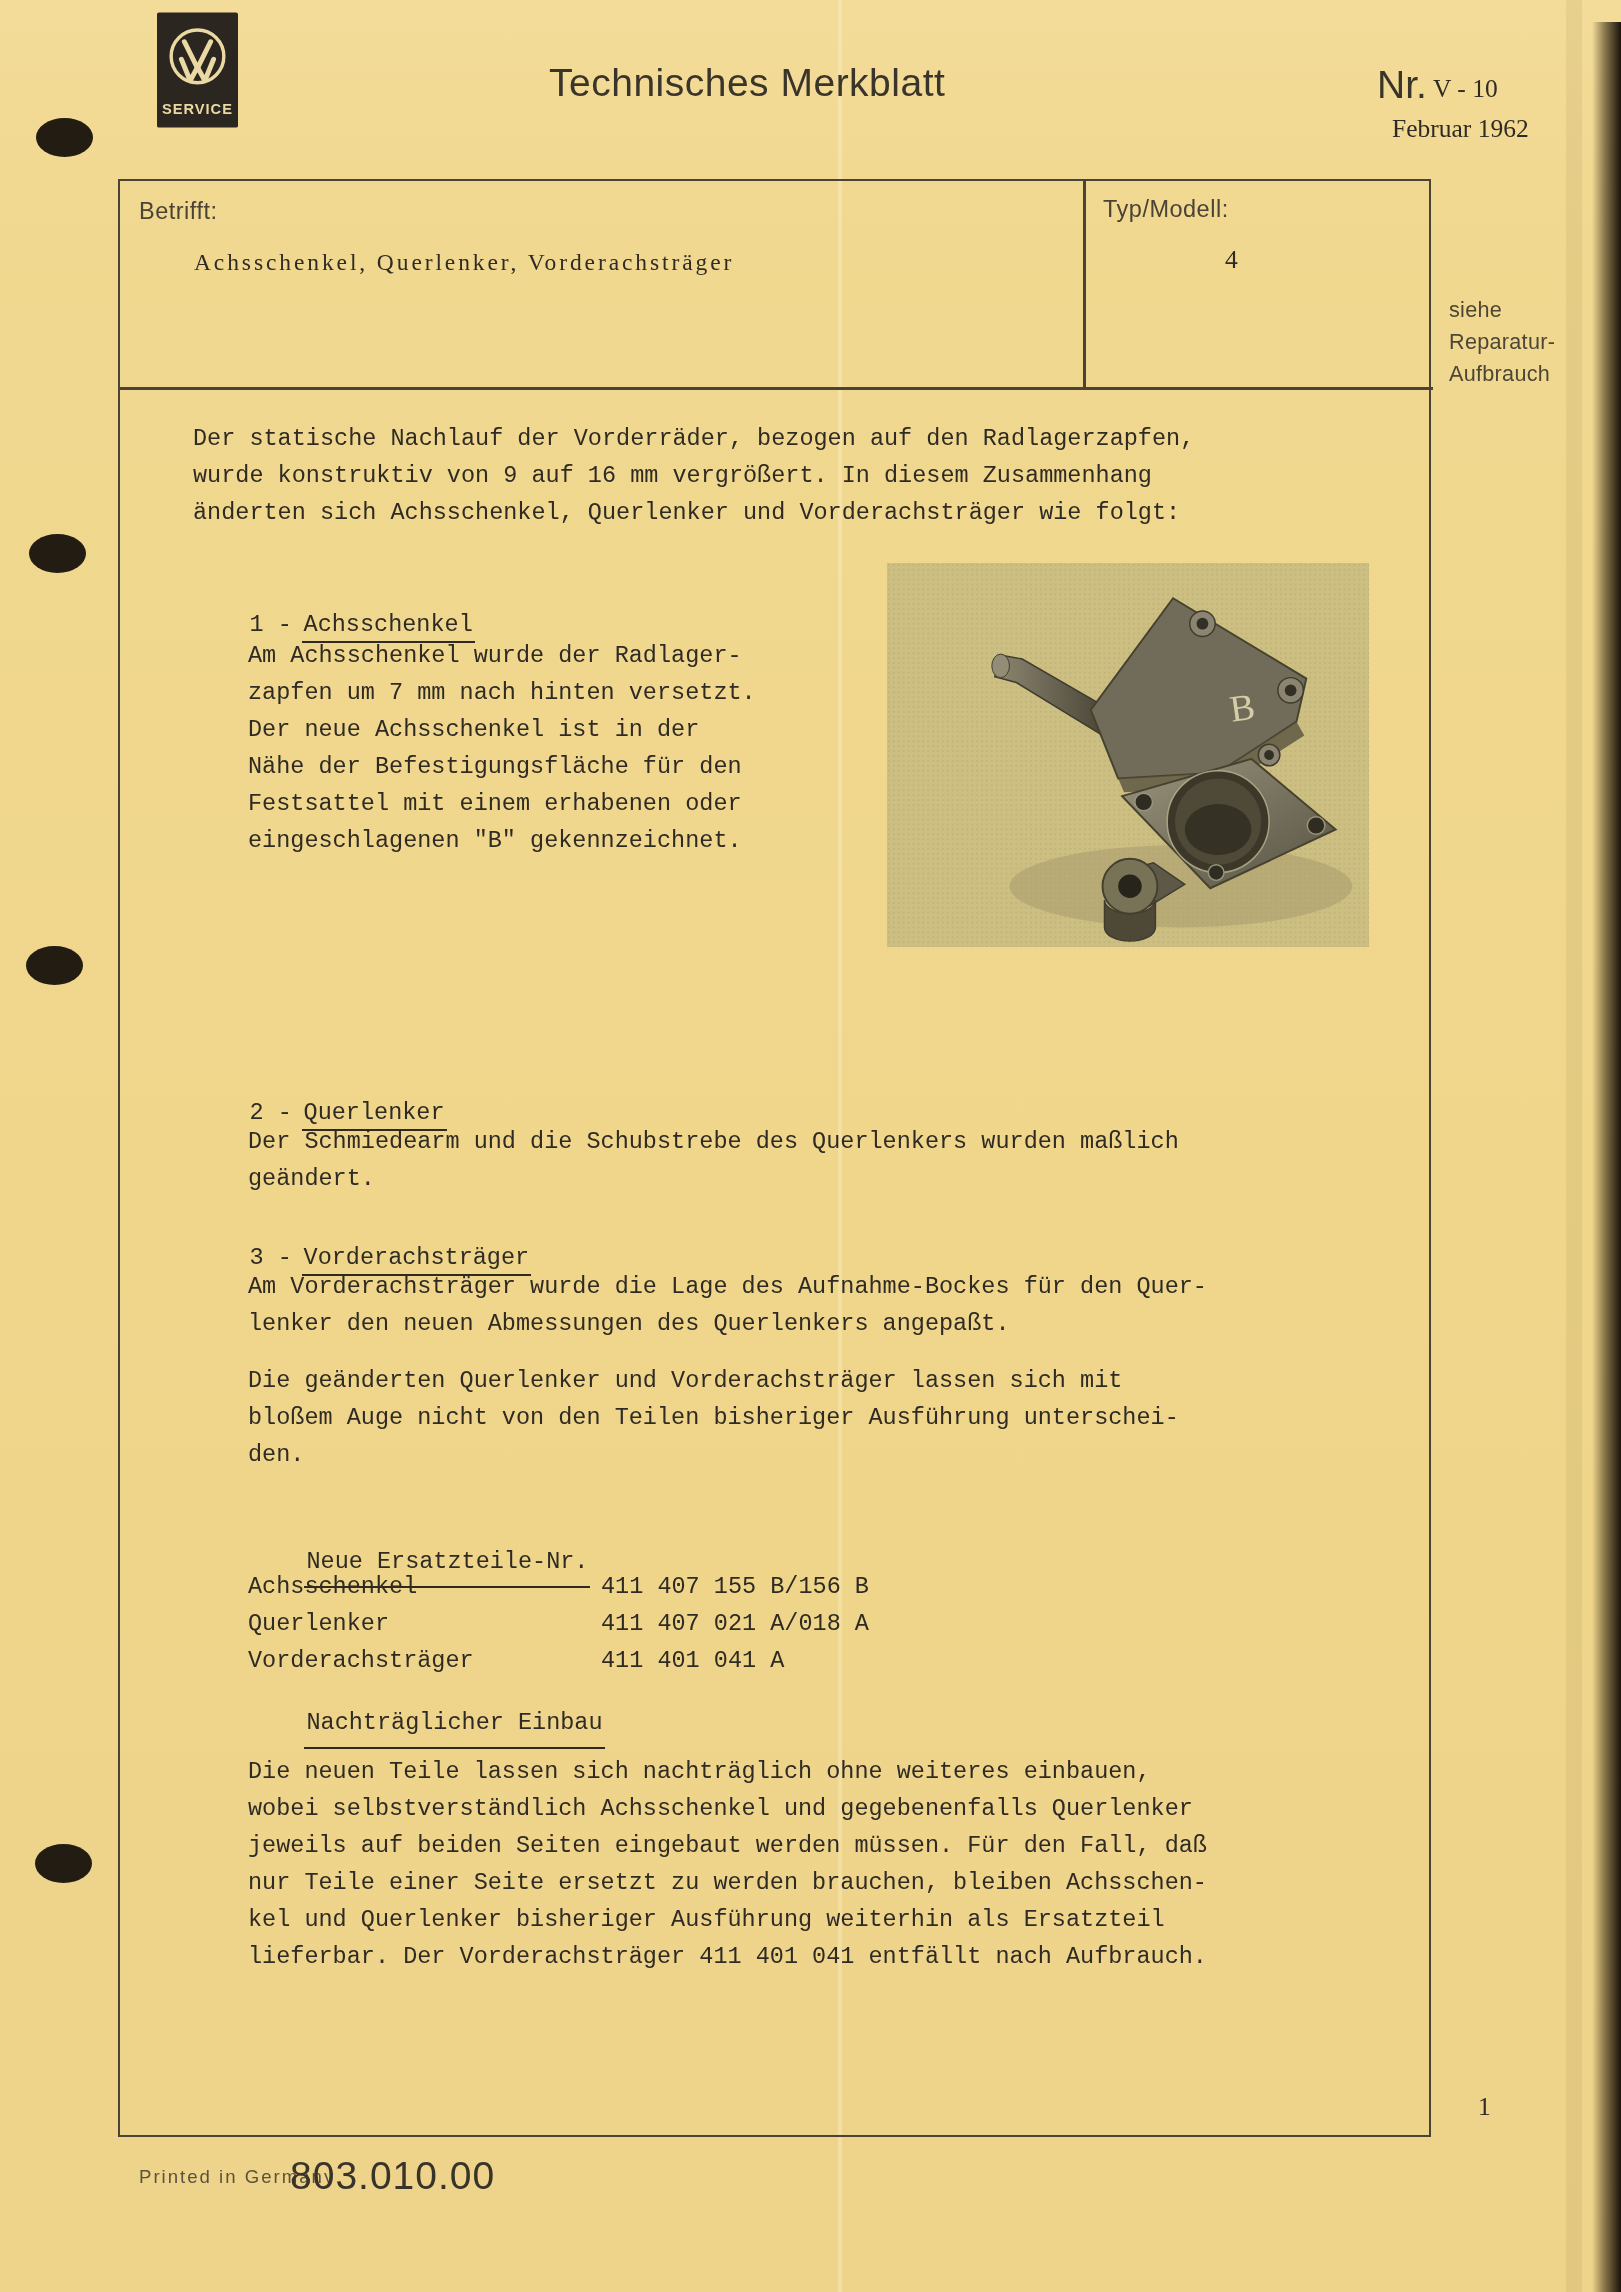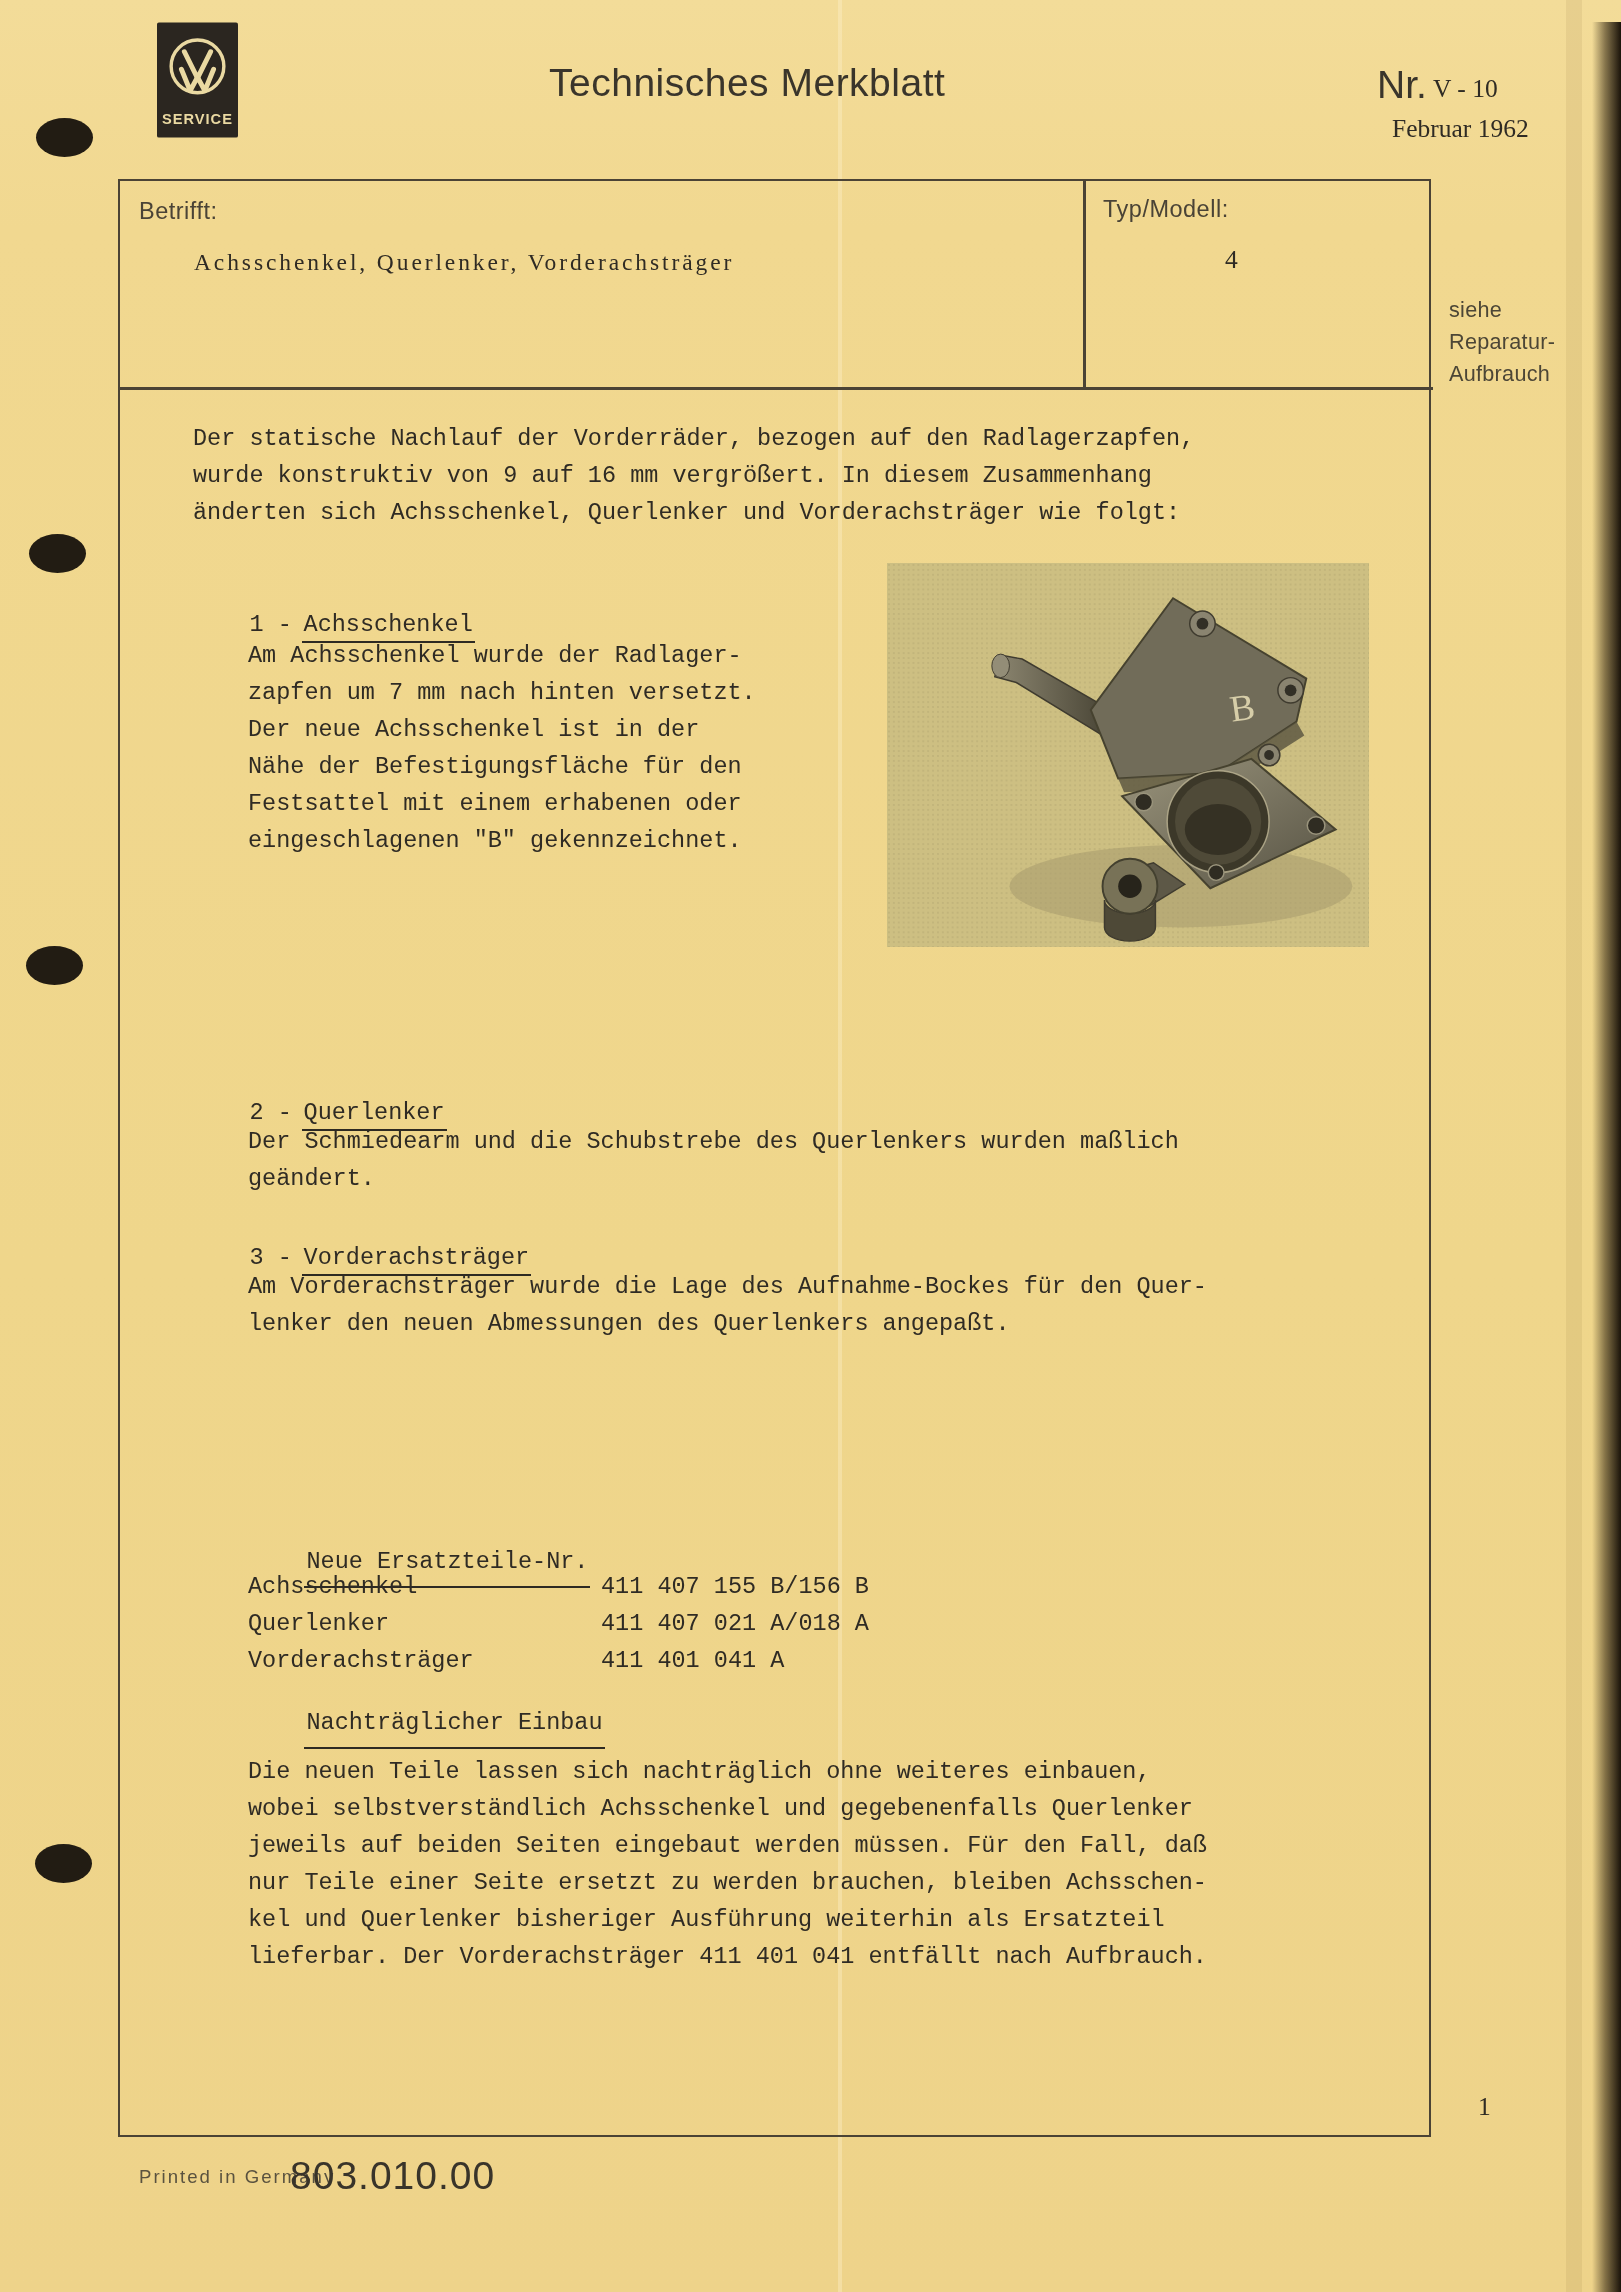--- a/index.html
+++ b/index.html
@@ -15,21 +15,21 @@
   
   .crease{position:absolute;top:0;bottom:0;width:3.9px;background:rgba(255,244,210,.35);}
   .streak{position:absolute;top:0;bottom:0;width:15.7px;background:rgba(124,98,52,.10);}
   .edge-shadow{
     position:absolute;right:0;top:21.6px;height:2271px;width:29px;
     background:linear-gradient(to right, rgba(46,34,16,0) 0%, rgba(46,34,16,.55) 45%, #1a130a 100%);
   }
   .hole{position:absolute;width:57px;height:39px;border-radius:50%;background:#221c13;}
 
   
-  .logo{position:absolute;left:157px;top:22px;width:93px;height:116px;}
+  .logo{position:absolute;left:157px;top:12px;width:93px;height:116px;}
 
   
   .title{position:absolute;left:549px;top:61px;font-size:39px;letter-spacing:0.5px;color:#3a352b;}
   .nr-label{position:absolute;left:1377px;top:63px;font-size:39px;color:#3a352b;}
   .mono{font-family:Liberation Serif, serif;color:#2f2b24;text-align:center;}
   .nr-value{position:absolute;left:1433px;top:74px;font-size:25.5px;}
   .date{position:absolute;left:1392px;top:114px;font-size:25.5px;}
 
   
   .frame{position:absolute;left:118px;top:179px;width:1309px;height:1954px;border:2.9px solid #4b4335;}
@@ -173,20 +173,23 @@
     <span>2 -</span><span class="u">Querlenker</span>
   </div>
   <div class="tw" style="left:248px;top:1123px">Der Schmiedearm und die Schubstrebe des Querlenkers wurden maßlich
 geändert.</div>
 
   <div class="sec-head" style="left:193px;top:1217px">
     <span>3 -</span><span class="u">Vorderachsträger</span>
   </div>
   <div class="tw" style="left:248px;top:1268px">Am Vorderachsträger wurde die Lage des Aufnahme-Bockes für den Quer-
 lenker den neuen Abmessungen des Querlenkers angepaßt.</div>
+  <div class="tw" style="left:248px;top:1362px">Die geänderten Querlenker und Vorderachsträger lassen sich mit
+bloßem Auge nicht von den Teilen bisheriger Ausführung unterschei-
+den.</div>
 
   <div class="sec-head" style="left:248px;top:1521px">
     <span class="head-u">Neue Ersatzteile-Nr.</span>
   </div>
   <div class="parts">
     <div class="prow">
       <span class="pname">Achsschenkel</span>
       <span class="pnum">411 407 155 B/156 B</span>
     </div>
     <div class="prow">

